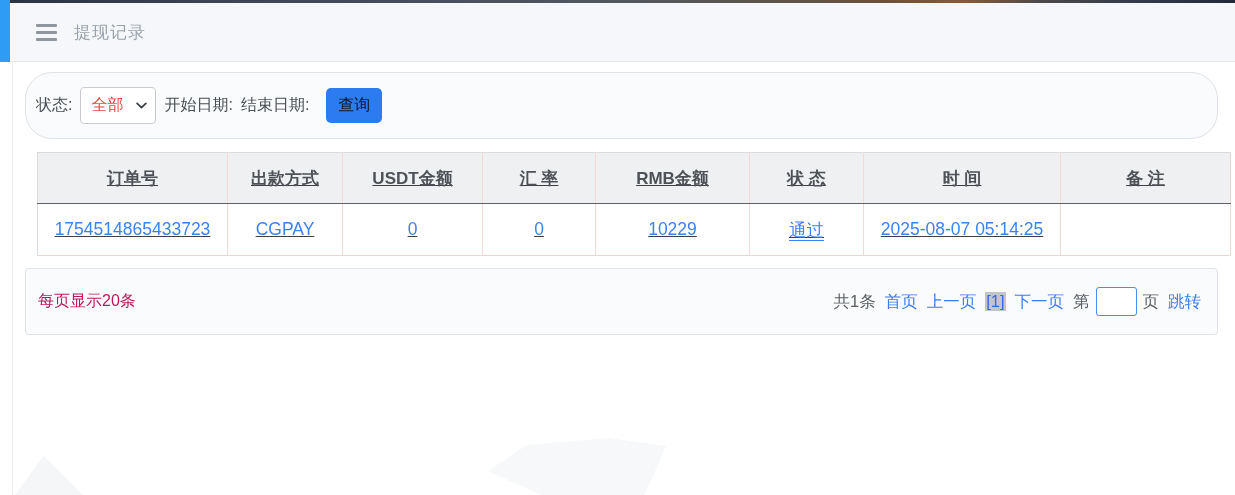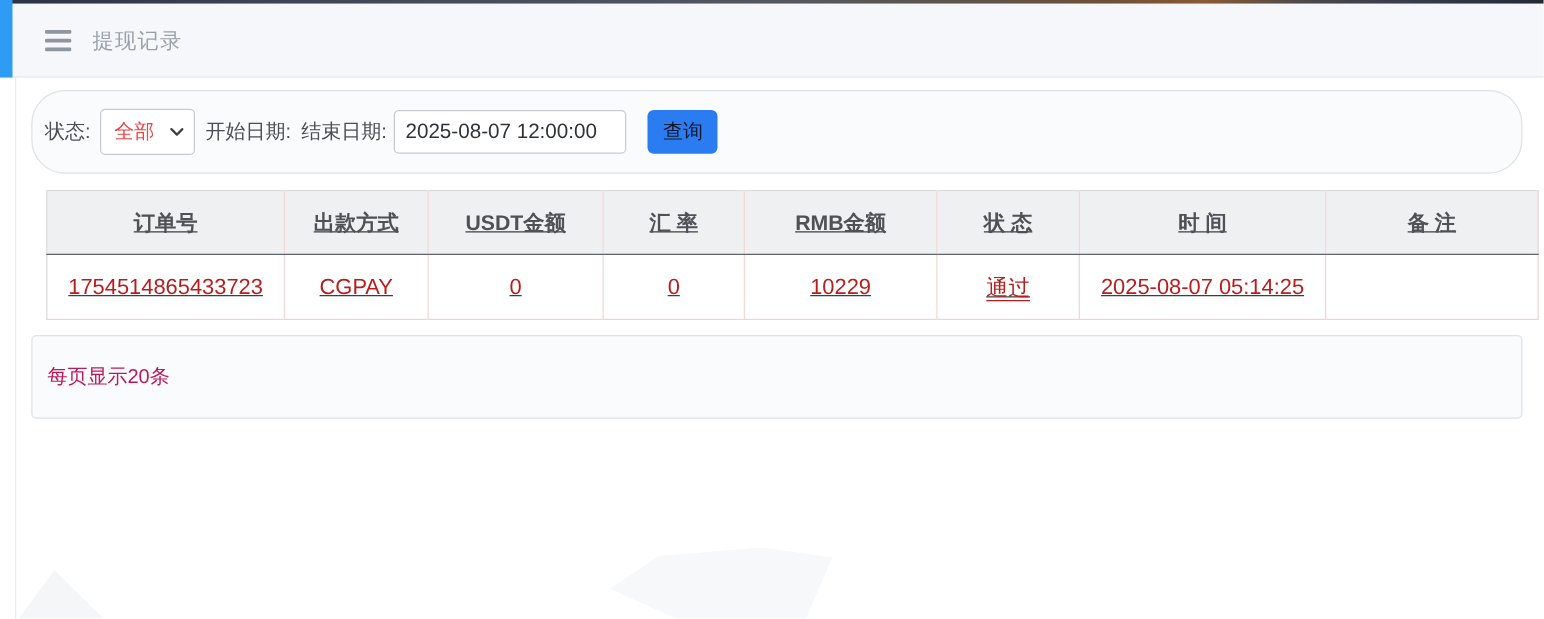--- a/index.html
+++ b/index.html
@@ -74,21 +74,21 @@
     font-size: 17px; font-weight: bold; color: #4e5257;
     border-bottom: 1px solid #5f6368;
     border-right: 1px solid #f3d8d8;
     text-align: center;
   }
   thead th:first-child { border-left: 1px solid #d9dadc; }
   thead th:last-child { border-right: 1px solid #eed5d5; }
   thead tr { border-top: 1px solid #d9dadc; }
   tbody td {
     height: 52px; background: #fff;
-    font-size: 17.5px; color: #b91c1c; text-align: center;
+    font-size: 17.5px; color: #3b82f6; text-align: center;
     border-right: 1px solid #f3d8d8;
     border-bottom: 1px solid #eed5d5;
     overflow: hidden; white-space: nowrap;
   }
   tbody td:first-child { border-left: 1px solid #dcdcde; }
   .status-pass { text-decoration: underline; text-underline-offset: 4px; }
 
   
   .pagination-panel { top: 268px; height: 67px; display: flex; align-items: center; justify-content: space-between; padding: 0 16px 0 12px; }
   .page-size-text { font-size: 16px; color: #be185d; }
@@ -130,21 +130,20 @@
 <div class="panel filter-panel">
   <span class="filter-label">状态:</span>
   <div class="status-select">
     <span class="sel-text">全部</span>
     <svg class="chevron" viewBox="0 0 12 8">
       <polyline points="1,1.5 6,6.5 11,1.5" fill="none" stroke="#3c4045" stroke-width="2" stroke-linecap="round" stroke-linejoin="round"></polyline>
     </svg>
   </div>
   <span class="filter-label date-label">开始日期:</span>
   <span class="filter-label date-label">结束日期:</span>
-  <input class="date-input" value="2025-08-07 12:00:00" style="">
   <button class="query-btn">查询</button>
 </div>
 
 <div class="table-wrap">
   <table>
     <colgroup>
       <col style="width:190px">
         <col style="width:115px">
         <col style="width:140px">
         <col style="width:113px">
@@ -175,16 +174,29 @@
         <td><span class="status-pass">通过</span></td>
         <td>2025-08-07 05:14:25</td>
         <td></td>
       </tr>
     </tbody>
   </table>
 </div>
 
 <div class="panel pagination-panel">
   <span class="page-size-text">每页显示20条</span>
+  <div class="pager">
+    <span class="muted">共1条</span>
+    <a>首页</a>
+    <a>上一页</a>
+    <span class="current">[1]</span>
+    <a>下一页</a>
+    <span class="jump-group">
+      <span class="muted">第</span>
+      <input class="jump-input" value="" style="">
+      <span class="muted">页</span>
+    </span>
+    <a>跳转</a>
+  </div>
 </div>
 
 <div class="wm wm-1"></div>
 <div class="wm wm-2"></div>
 
 </body></html>

